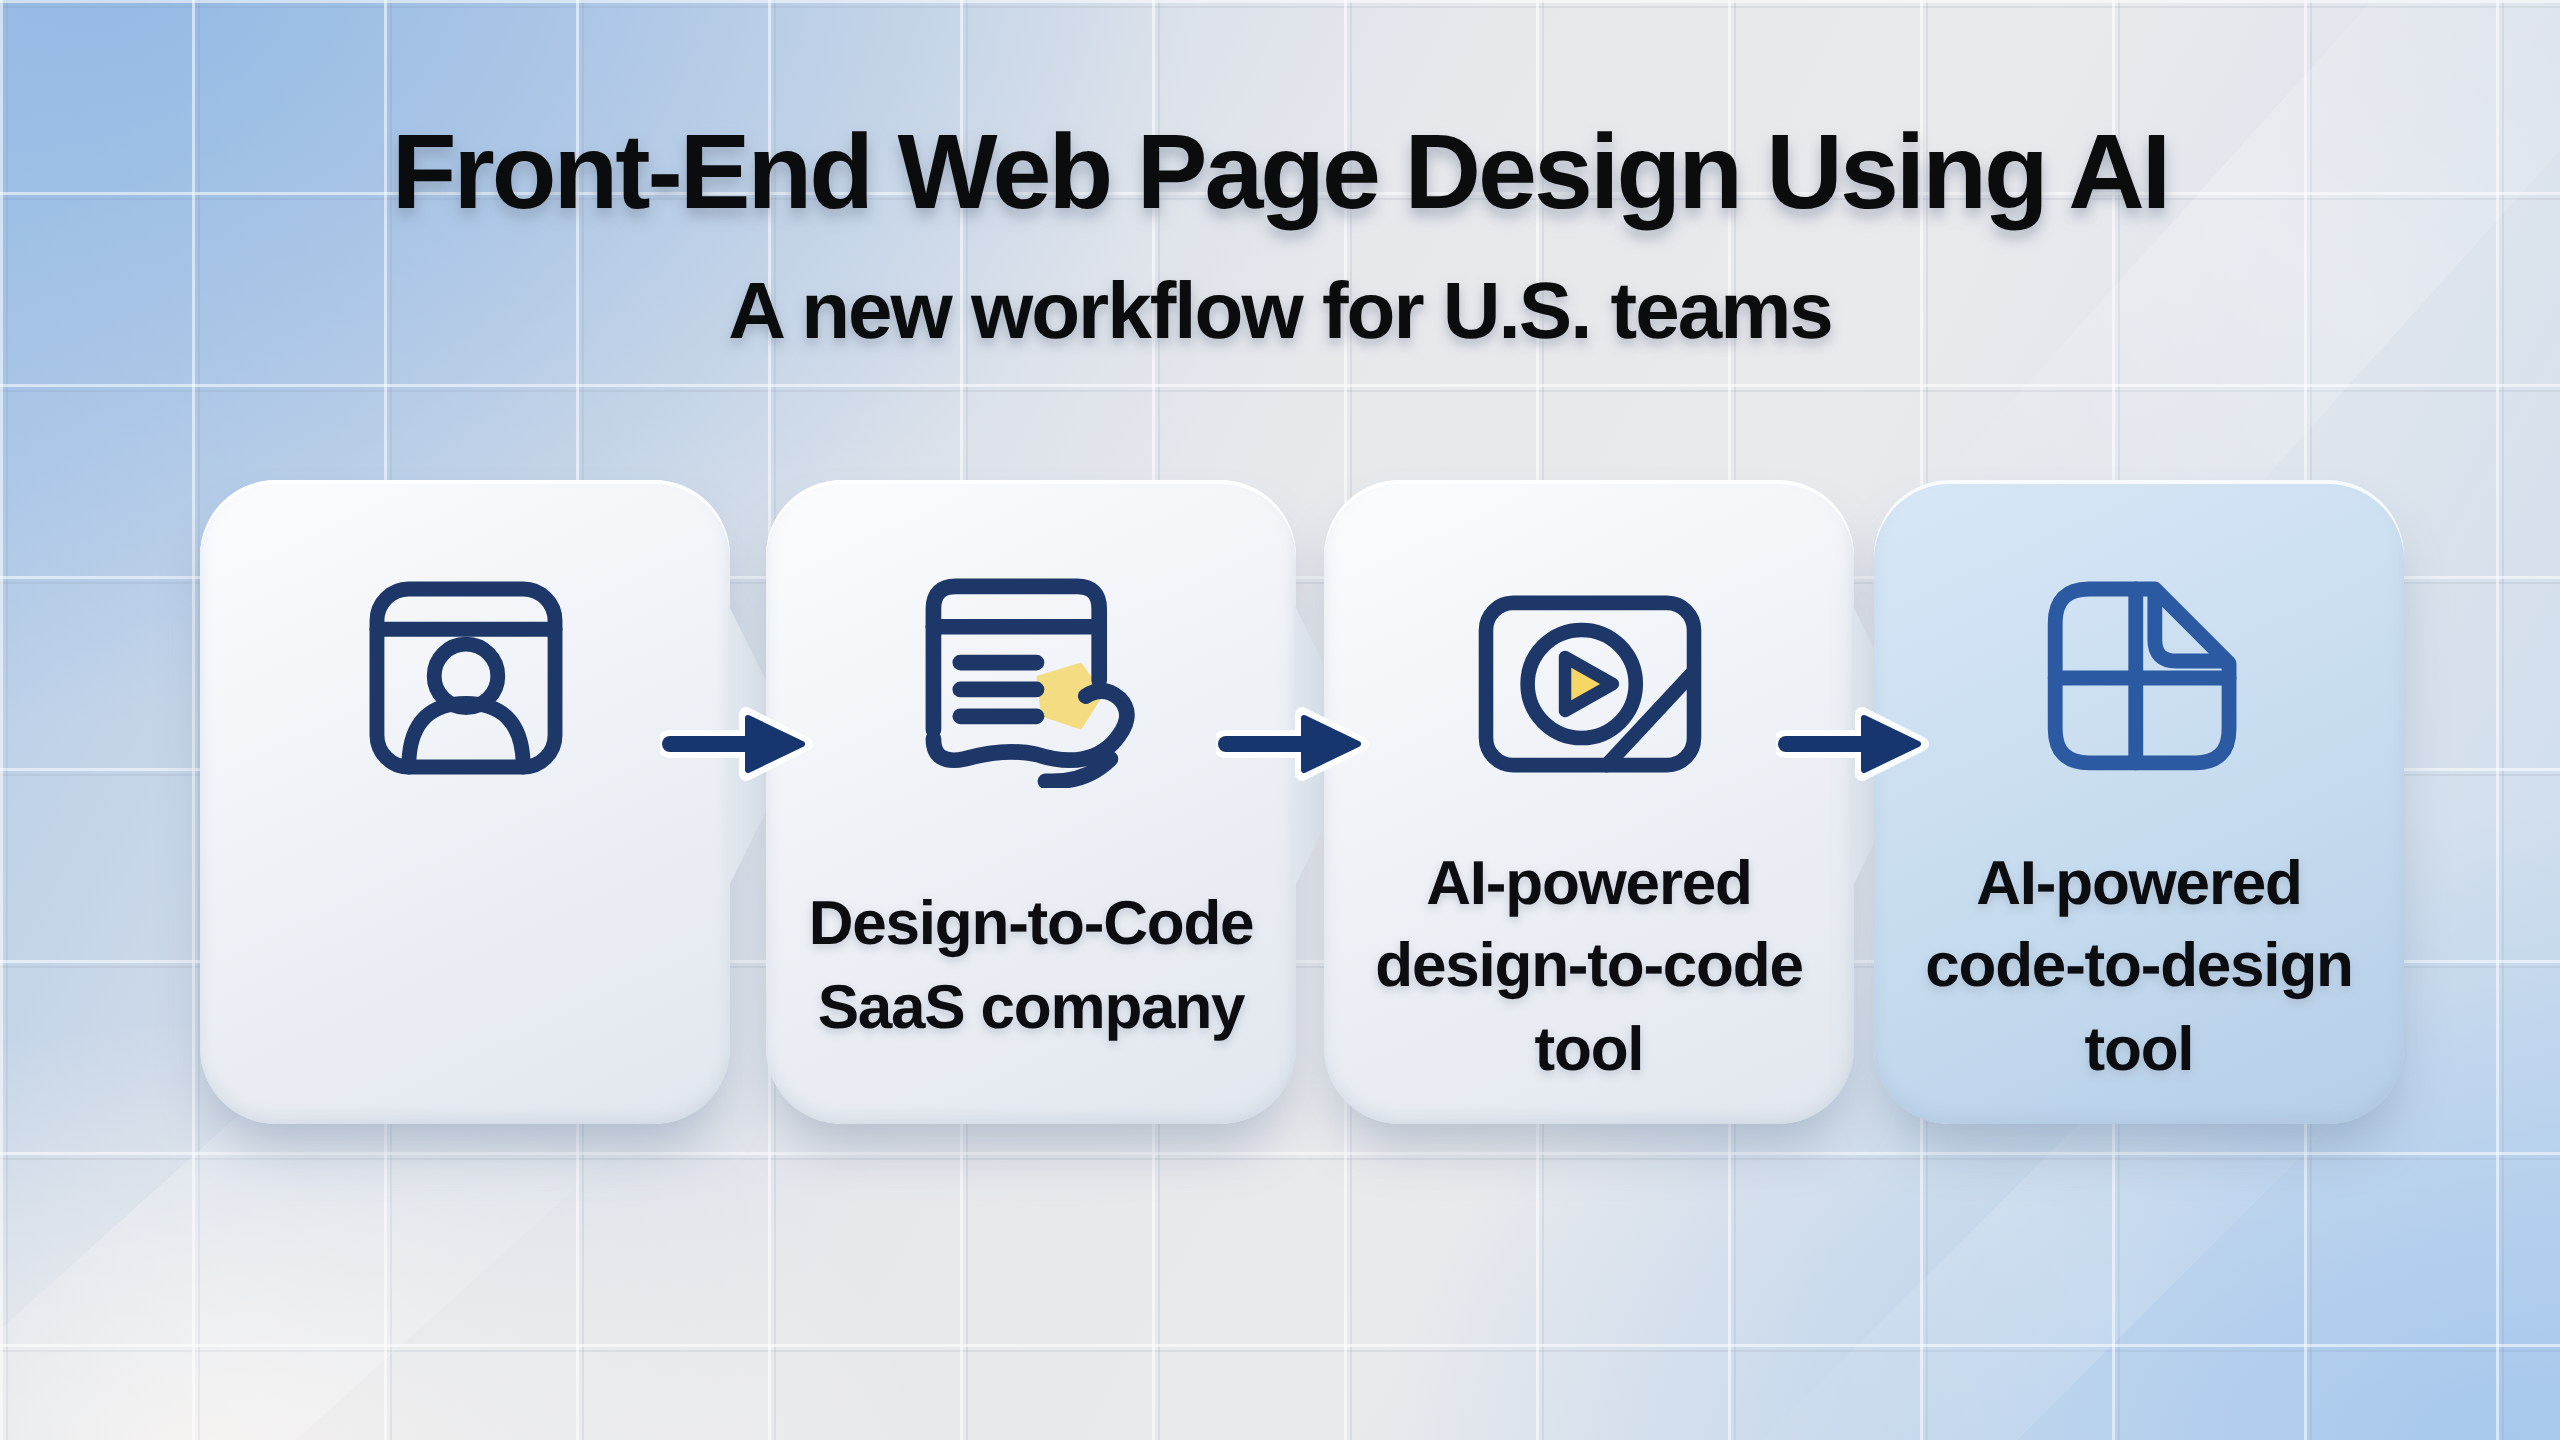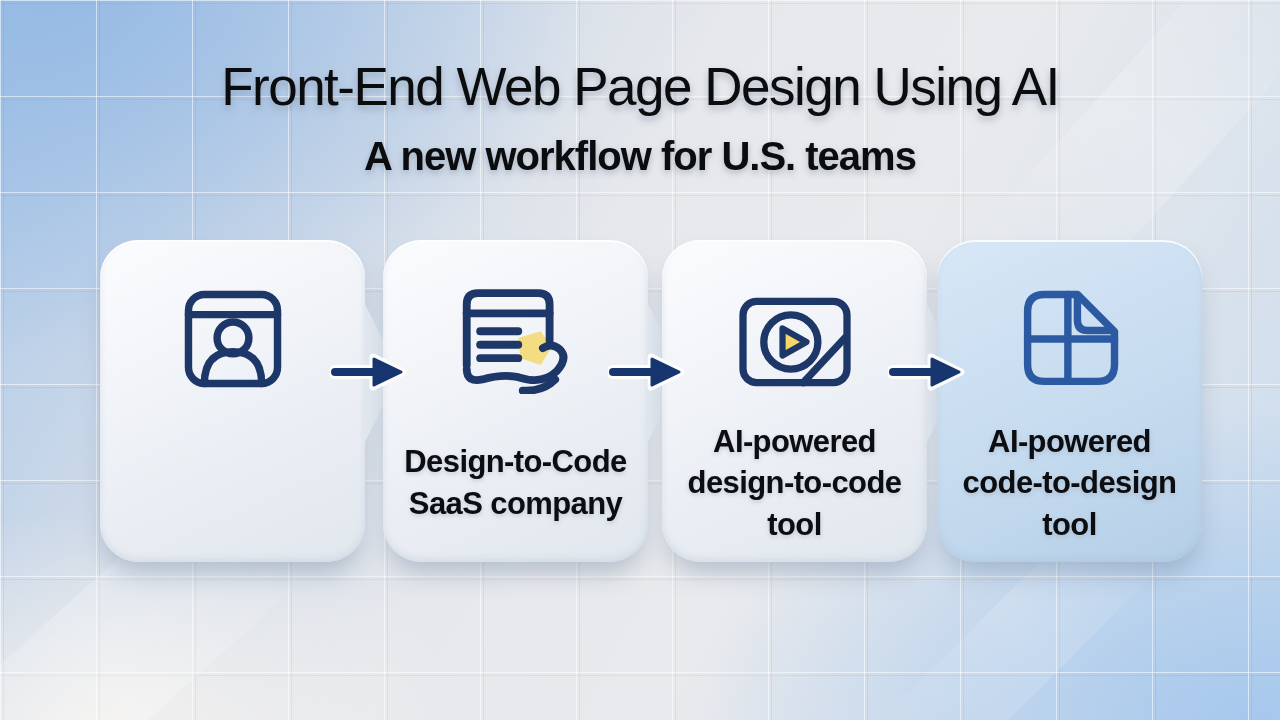--- a/index.html
+++ b/index.html
@@ -22,21 +22,21 @@
     background-size:96px 100%,100% 96px,96px 100%,100% 96px;
     background-position:0 0,0 0,3px 0,0 3px;
   }
   .streak{position:absolute;pointer-events:none;background:linear-gradient(90deg,rgba(255,255,255,0.0),rgba(255,255,255,0.45),rgba(255,255,255,0));}
   .s1{width:420px;height:120px;right:-80px;top:70px;transform:rotate(-48deg);opacity:.5;}
   .s2{width:460px;height:140px;left:-120px;bottom:-10px;transform:rotate(-42deg);opacity:.55;}
   .s3{width:380px;height:90px;right:60px;bottom:40px;transform:rotate(-45deg);opacity:.35;}
 
   .title{
     position:absolute;top:56px;left:0;width:100%;text-align:center;margin:0;
-    font-size:53px;font-weight:normal;letter-spacing:-1.5px;color:#0b0c0e;
+    font-size:53px;font-weight:bold;letter-spacing:-1.5px;color:#0b0c0e;
     text-shadow:0 4px 7px rgba(125,138,158,0.55);
   }
   .subtitle{
     position:absolute;top:134px;left:0;width:100%;text-align:center;margin:0;
     font-size:40px;font-weight:bold;letter-spacing:-1px;color:#0b0c0e;
     text-shadow:0 3px 6px rgba(125,138,158,0.5);
   }
 
   .card{
     position:absolute;top:240px;width:265px;height:322px;border-radius:38px;

